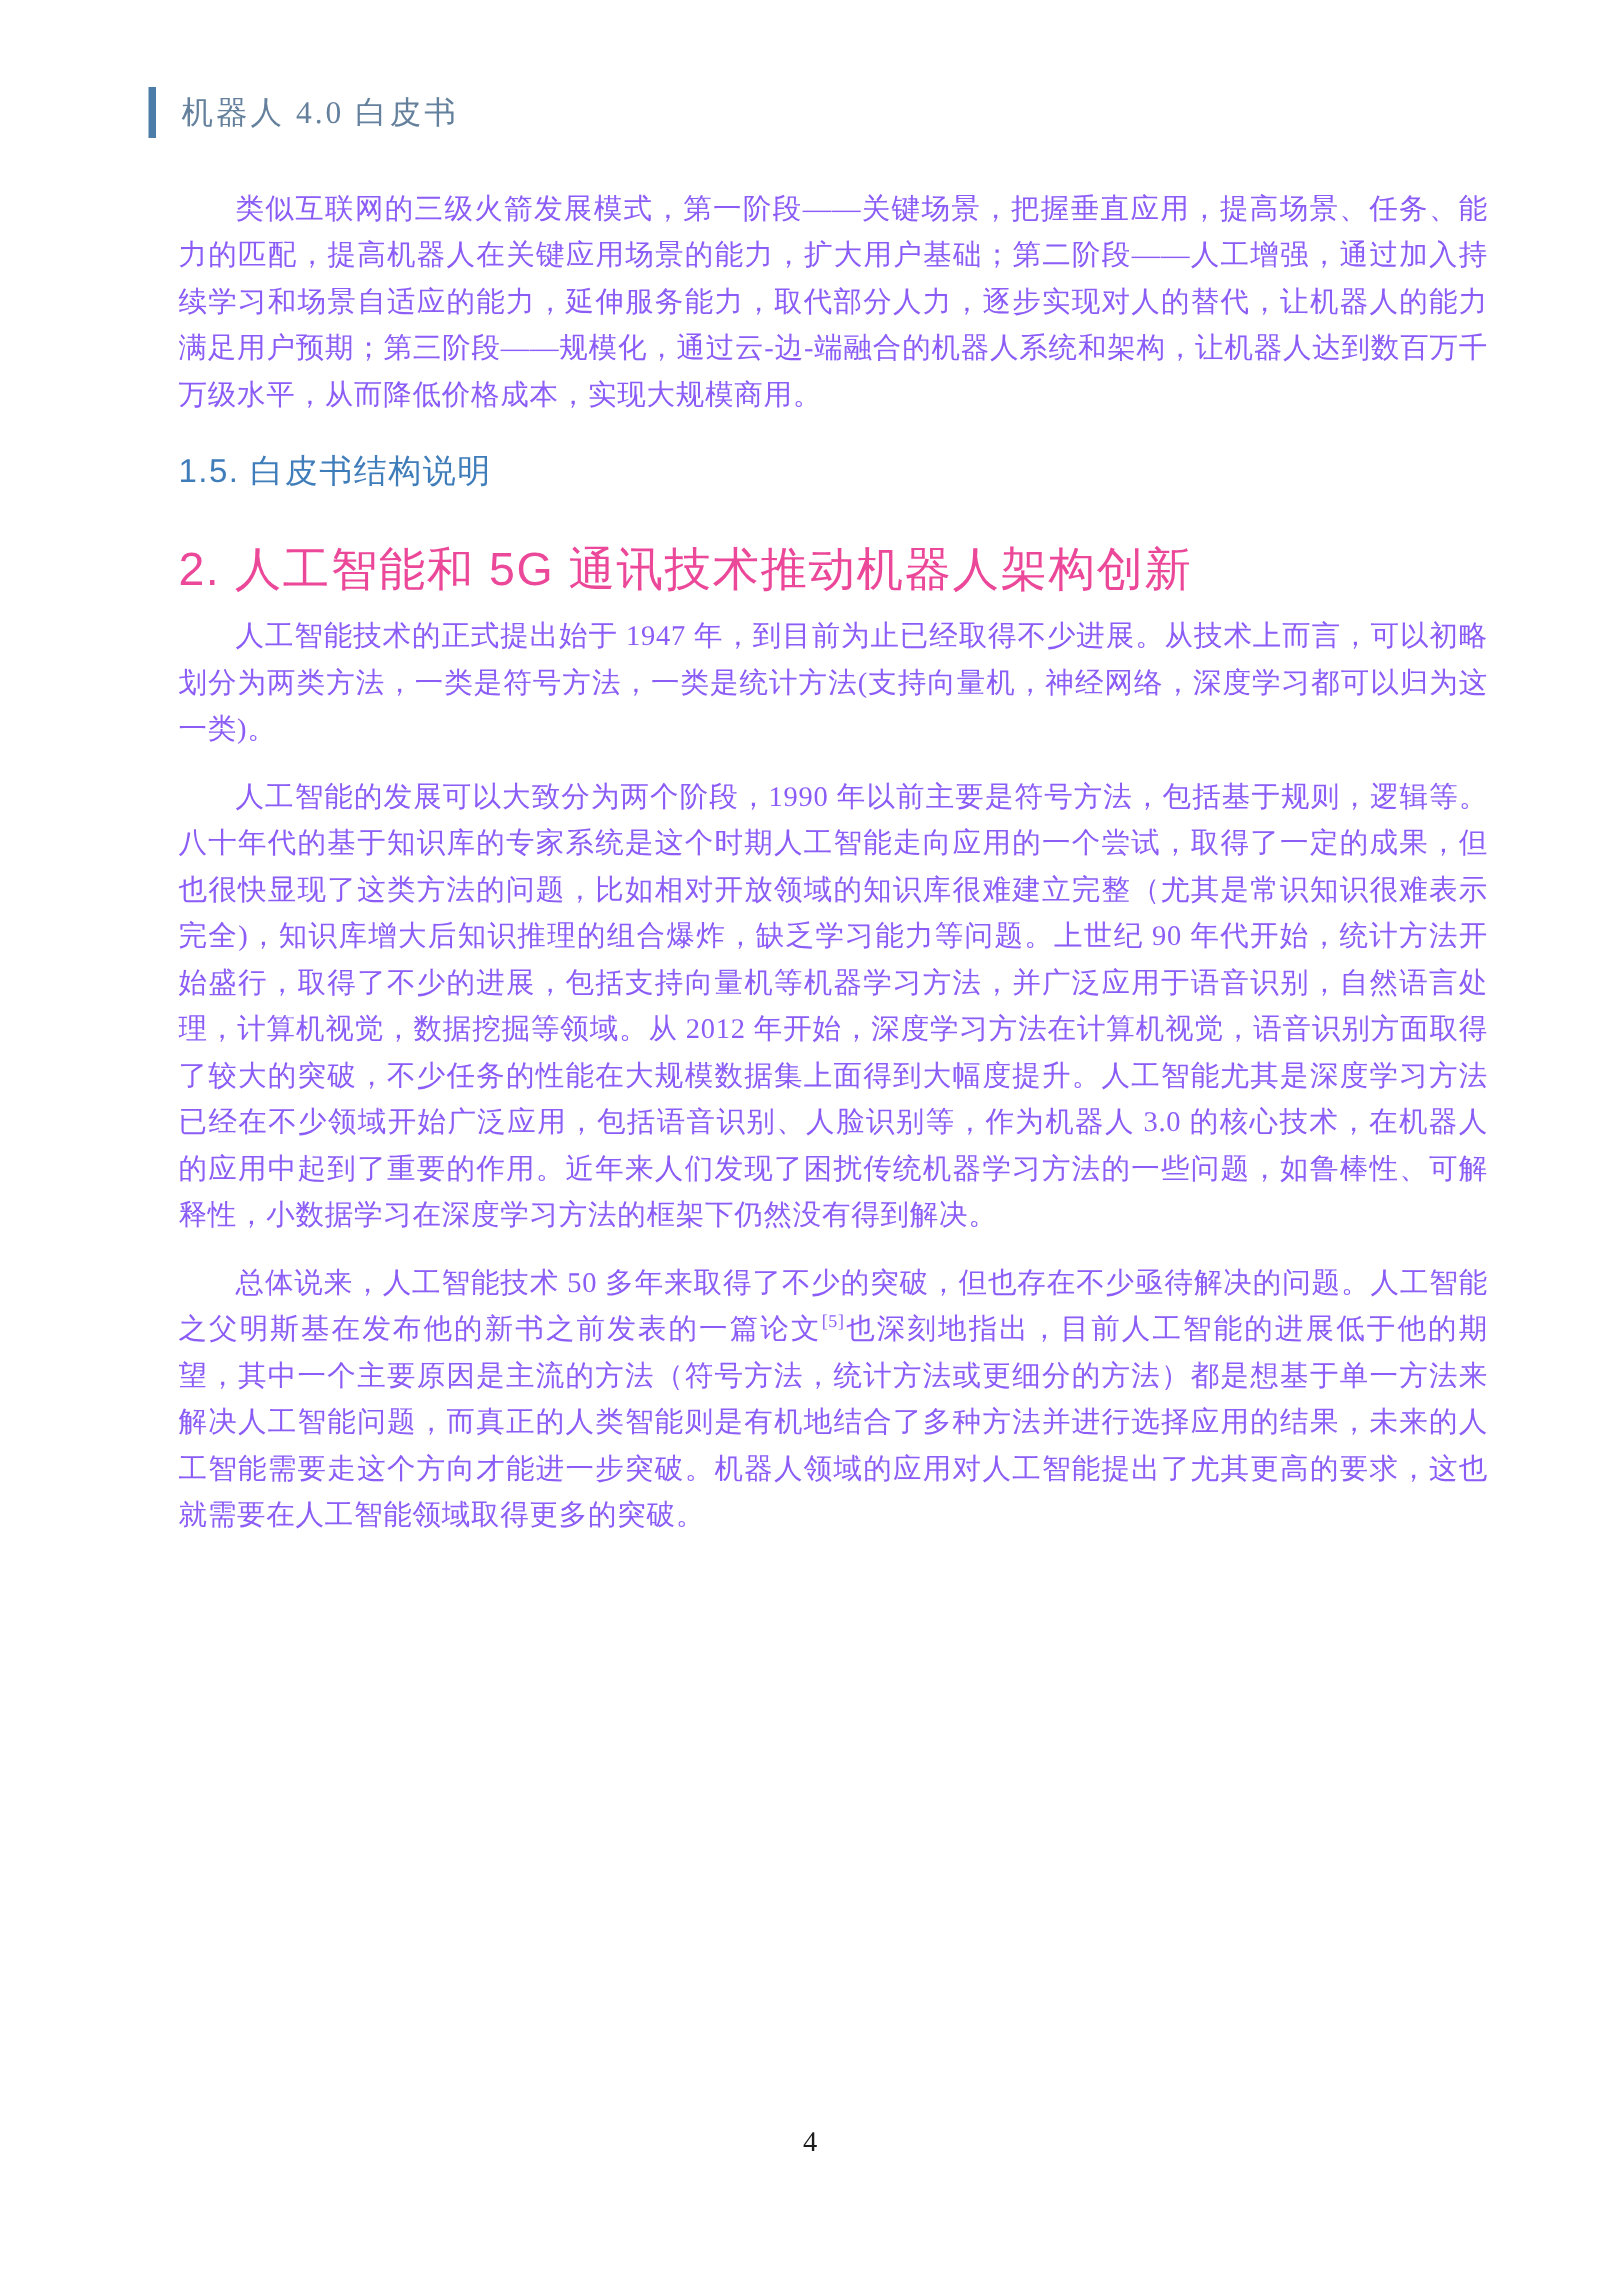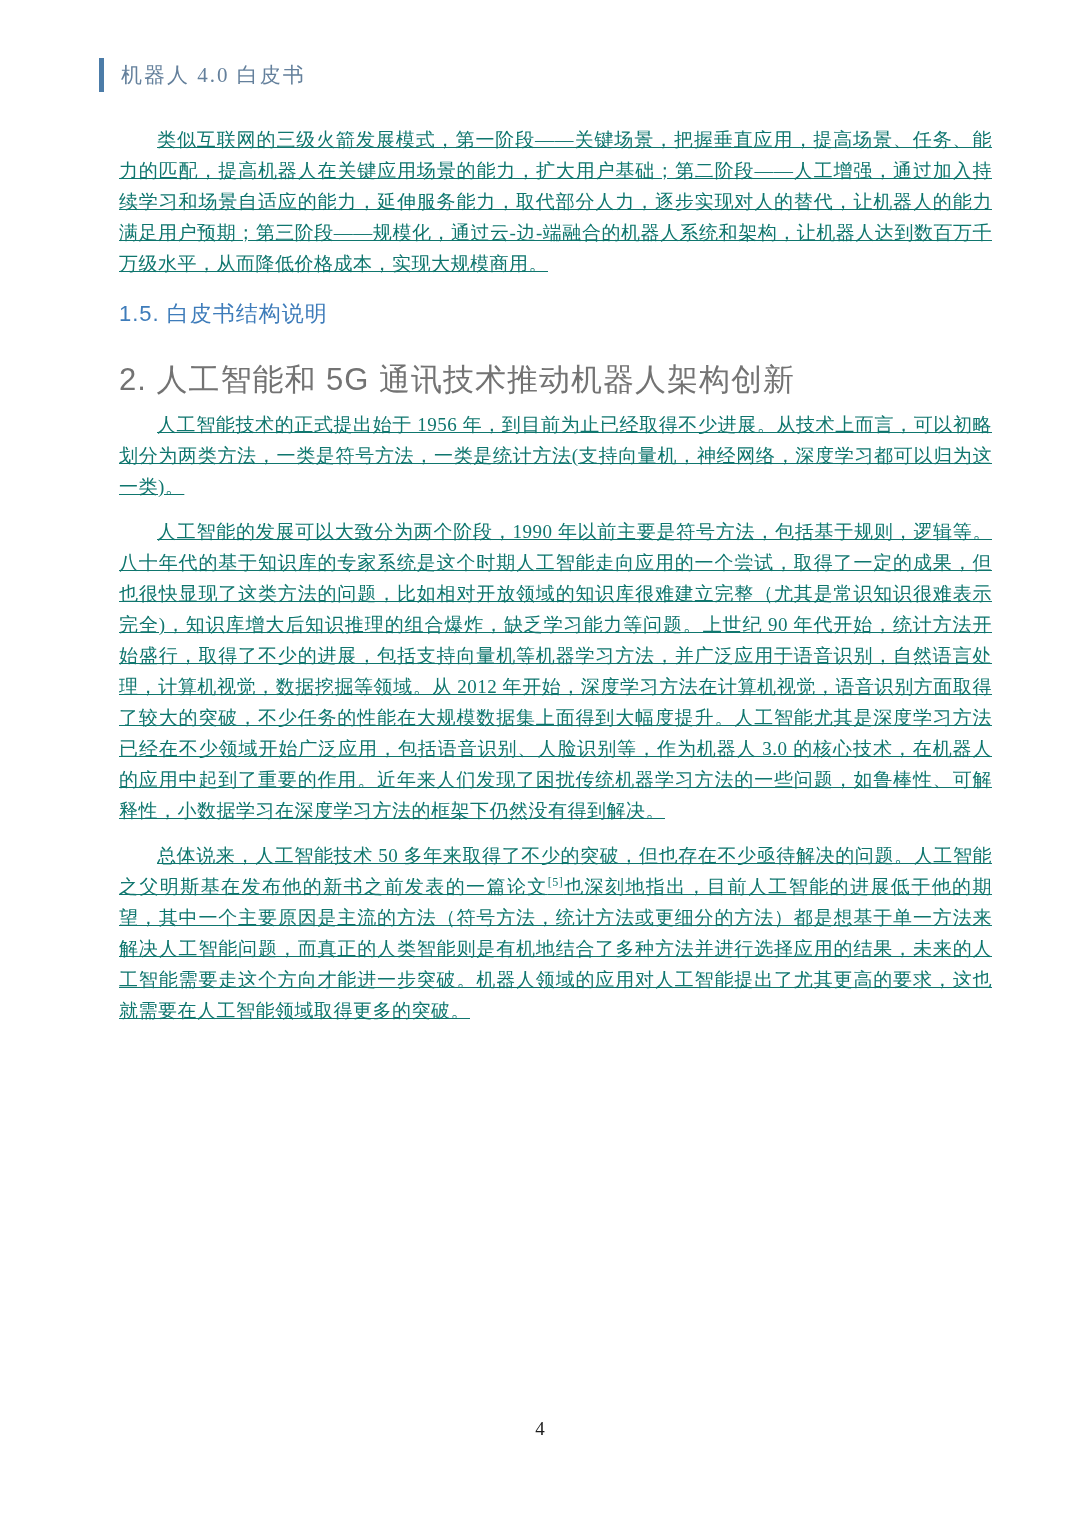--- a/index.html
+++ b/index.html
@@ -28,32 +28,31 @@
     flex: 0 0 auto;
   }
   .header-title {
     font-size: 21px;
     color: #64809c;
     letter-spacing: 2px;
   }
   .body-p {
     font-size: 19px;
     line-height: 31px;
-    color: #0f766e;
+    color: #8b5cf6;
     text-align: justify;
     text-indent: 2em;
     margin: 0 0 14px 0;
     letter-spacing: 0.5px;
-    text-decoration: underline;
   }
   .h-main {
     font-family: "Liberation Sans", "DejaVu Sans", sans-serif;
     font-weight: 500;
     font-size: 31px;
-    color: #737373;
+    color: #ec4899;
     margin: 30px 0 8px 0;
     letter-spacing: 1px;
   }
   .h-sub {
     font-family: "Liberation Sans", "DejaVu Sans", sans-serif;
     font-weight: 500;
     font-size: 22px;
     color: #3e7cba;
     margin: 20px 0 16px 0;
     letter-spacing: 1px;
@@ -85,21 +84,21 @@
   <div>
 
     <p class="body-p">类似互联网的三级火箭发展模式，第一阶段——关键场景，把握垂直应用，提高场景、任务、能力的匹配，提高机器人在关键应用场景的能力，扩大用户基础；第二阶段——人工增强，通过加入持续学习和场景自适应的能力，延伸服务能力，取代部分人力，逐步实现对人的替代，让机器人的能力满足用户预期；第三阶段——规模化，通过云-边-端融合的机器人系统和架构，让机器人达到数百万千万级水平，从而降低价格成本，实现大规模商用。</p>
 
     <h2 class="h-sub">1.5. 白皮书结构说明</h2>
 
 
     <h1 class="h-main">2. 人工智能和 5G 通讯技术推动机器人架构创新</h1>
 
 
-    <p class="body-p">人工智能技术的正式提出始于 1956 年，到目前为止已经取得不少进展。从技术上而言，可以初略划分为两类方法，一类是符号方法，一类是统计方法(支持向量机，神经网络，深度学习都可以归为这一类)。</p>
+    <p class="body-p">人工智能技术的正式提出始于 1947 年，到目前为止已经取得不少进展。从技术上而言，可以初略划分为两类方法，一类是符号方法，一类是统计方法(支持向量机，神经网络，深度学习都可以归为这一类)。</p>
 
     <p class="body-p">人工智能的发展可以大致分为两个阶段，1990 年以前主要是符号方法，包括基于规则，逻辑等。八十年代的基于知识库的专家系统是这个时期人工智能走向应用的一个尝试，取得了一定的成果，但也很快显现了这类方法的问题，比如相对开放领域的知识库很难建立完整（尤其是常识知识很难表示完全)，知识库增大后知识推理的组合爆炸，缺乏学习能力等问题。上世纪 90 年代开始，统计方法开始盛行，取得了不少的进展，包括支持向量机等机器学习方法，并广泛应用于语音识别，自然语言处理，计算机视觉，数据挖掘等领域。从 2012 年开始，深度学习方法在计算机视觉，语音识别方面取得了较大的突破，不少任务的性能在大规模数据集上面得到大幅度提升。人工智能尤其是深度学习方法已经在不少领域开始广泛应用，包括语音识别、人脸识别等，作为机器人 3.0 的核心技术，在机器人的应用中起到了重要的作用。近年来人们发现了困扰传统机器学习方法的一些问题，如鲁棒性、可解释性，小数据学习在深度学习方法的框架下仍然没有得到解决。</p>
 
     <p class="body-p"><span>总体说来，人工智能技术 50 多年来取得了不少的突破，但也存在不少亟待解决的问题。人工智能之父明斯基在发布他的新书之前发表的一篇论文</span><sup class="footnote-ref">[5]</sup><span>也深刻地指出，目前人工智能的进展低于他的期望，其中一个主要原因是主流的方法（符号方法，统计方法或更细分的方法）都是想基于单一方法来解决人工智能问题，而真正的人类智能则是有机地结合了多种方法并进行选择应用的结果，未来的人工智能需要走这个方向才能进一步突破。机器人领域的应用对人工智能提出了尤其更高的要求，这也就需要在人工智能领域取得更多的突破。</span></p>
 
   </div>
 
   <div class="page-footer">
     <span>4</span>
   </div>

